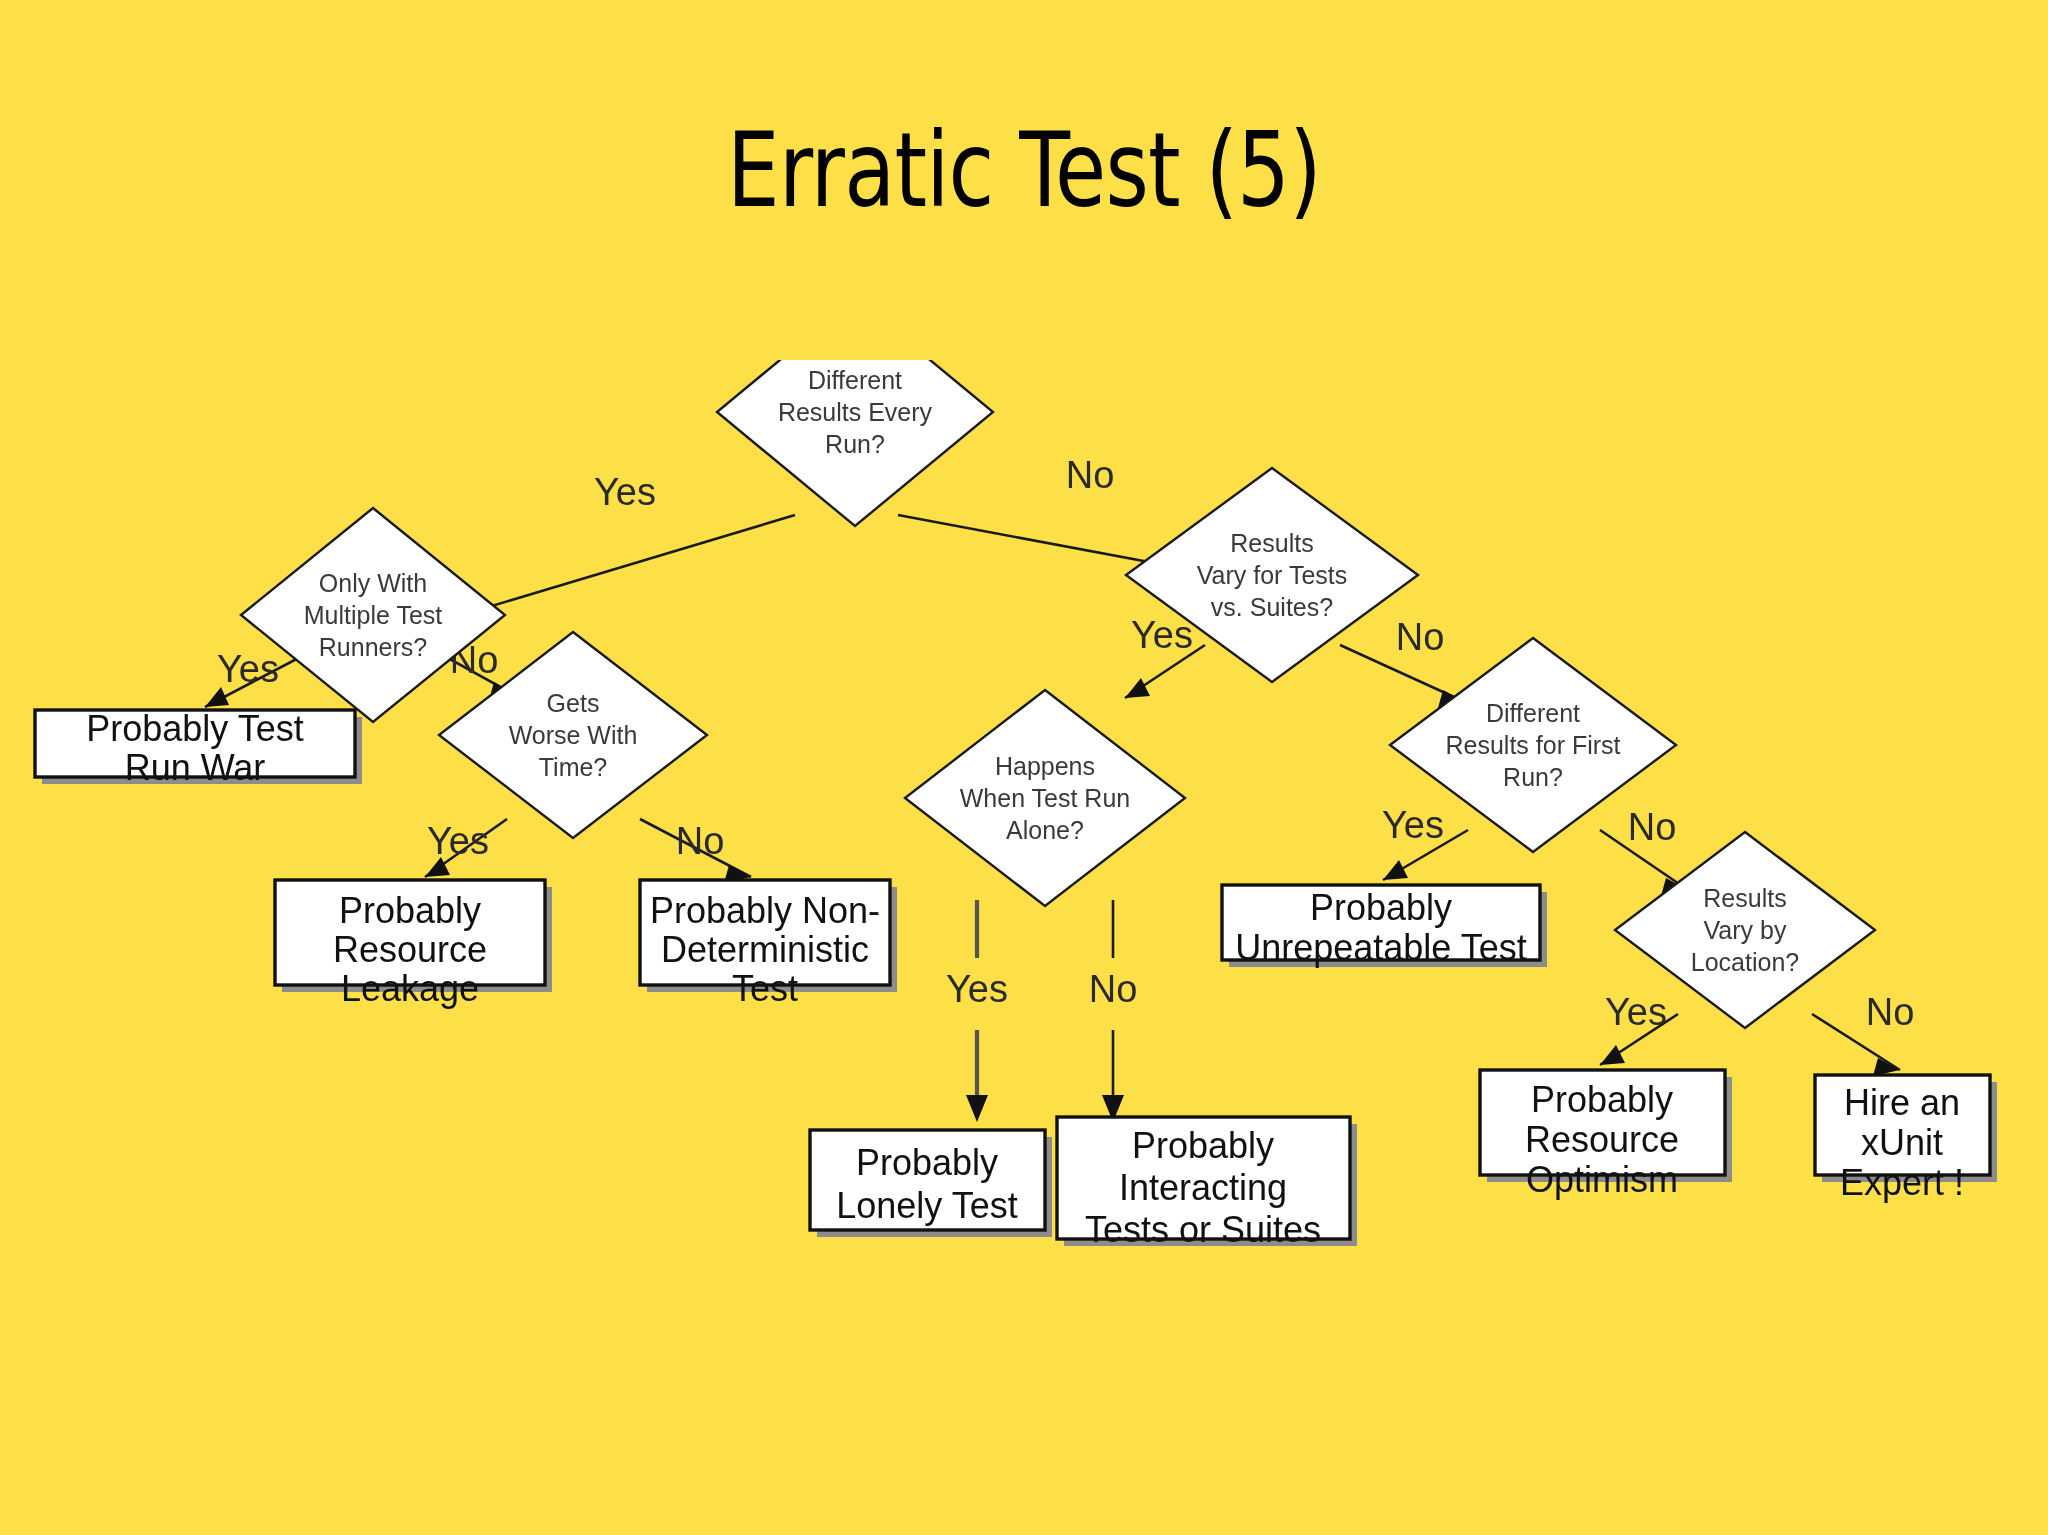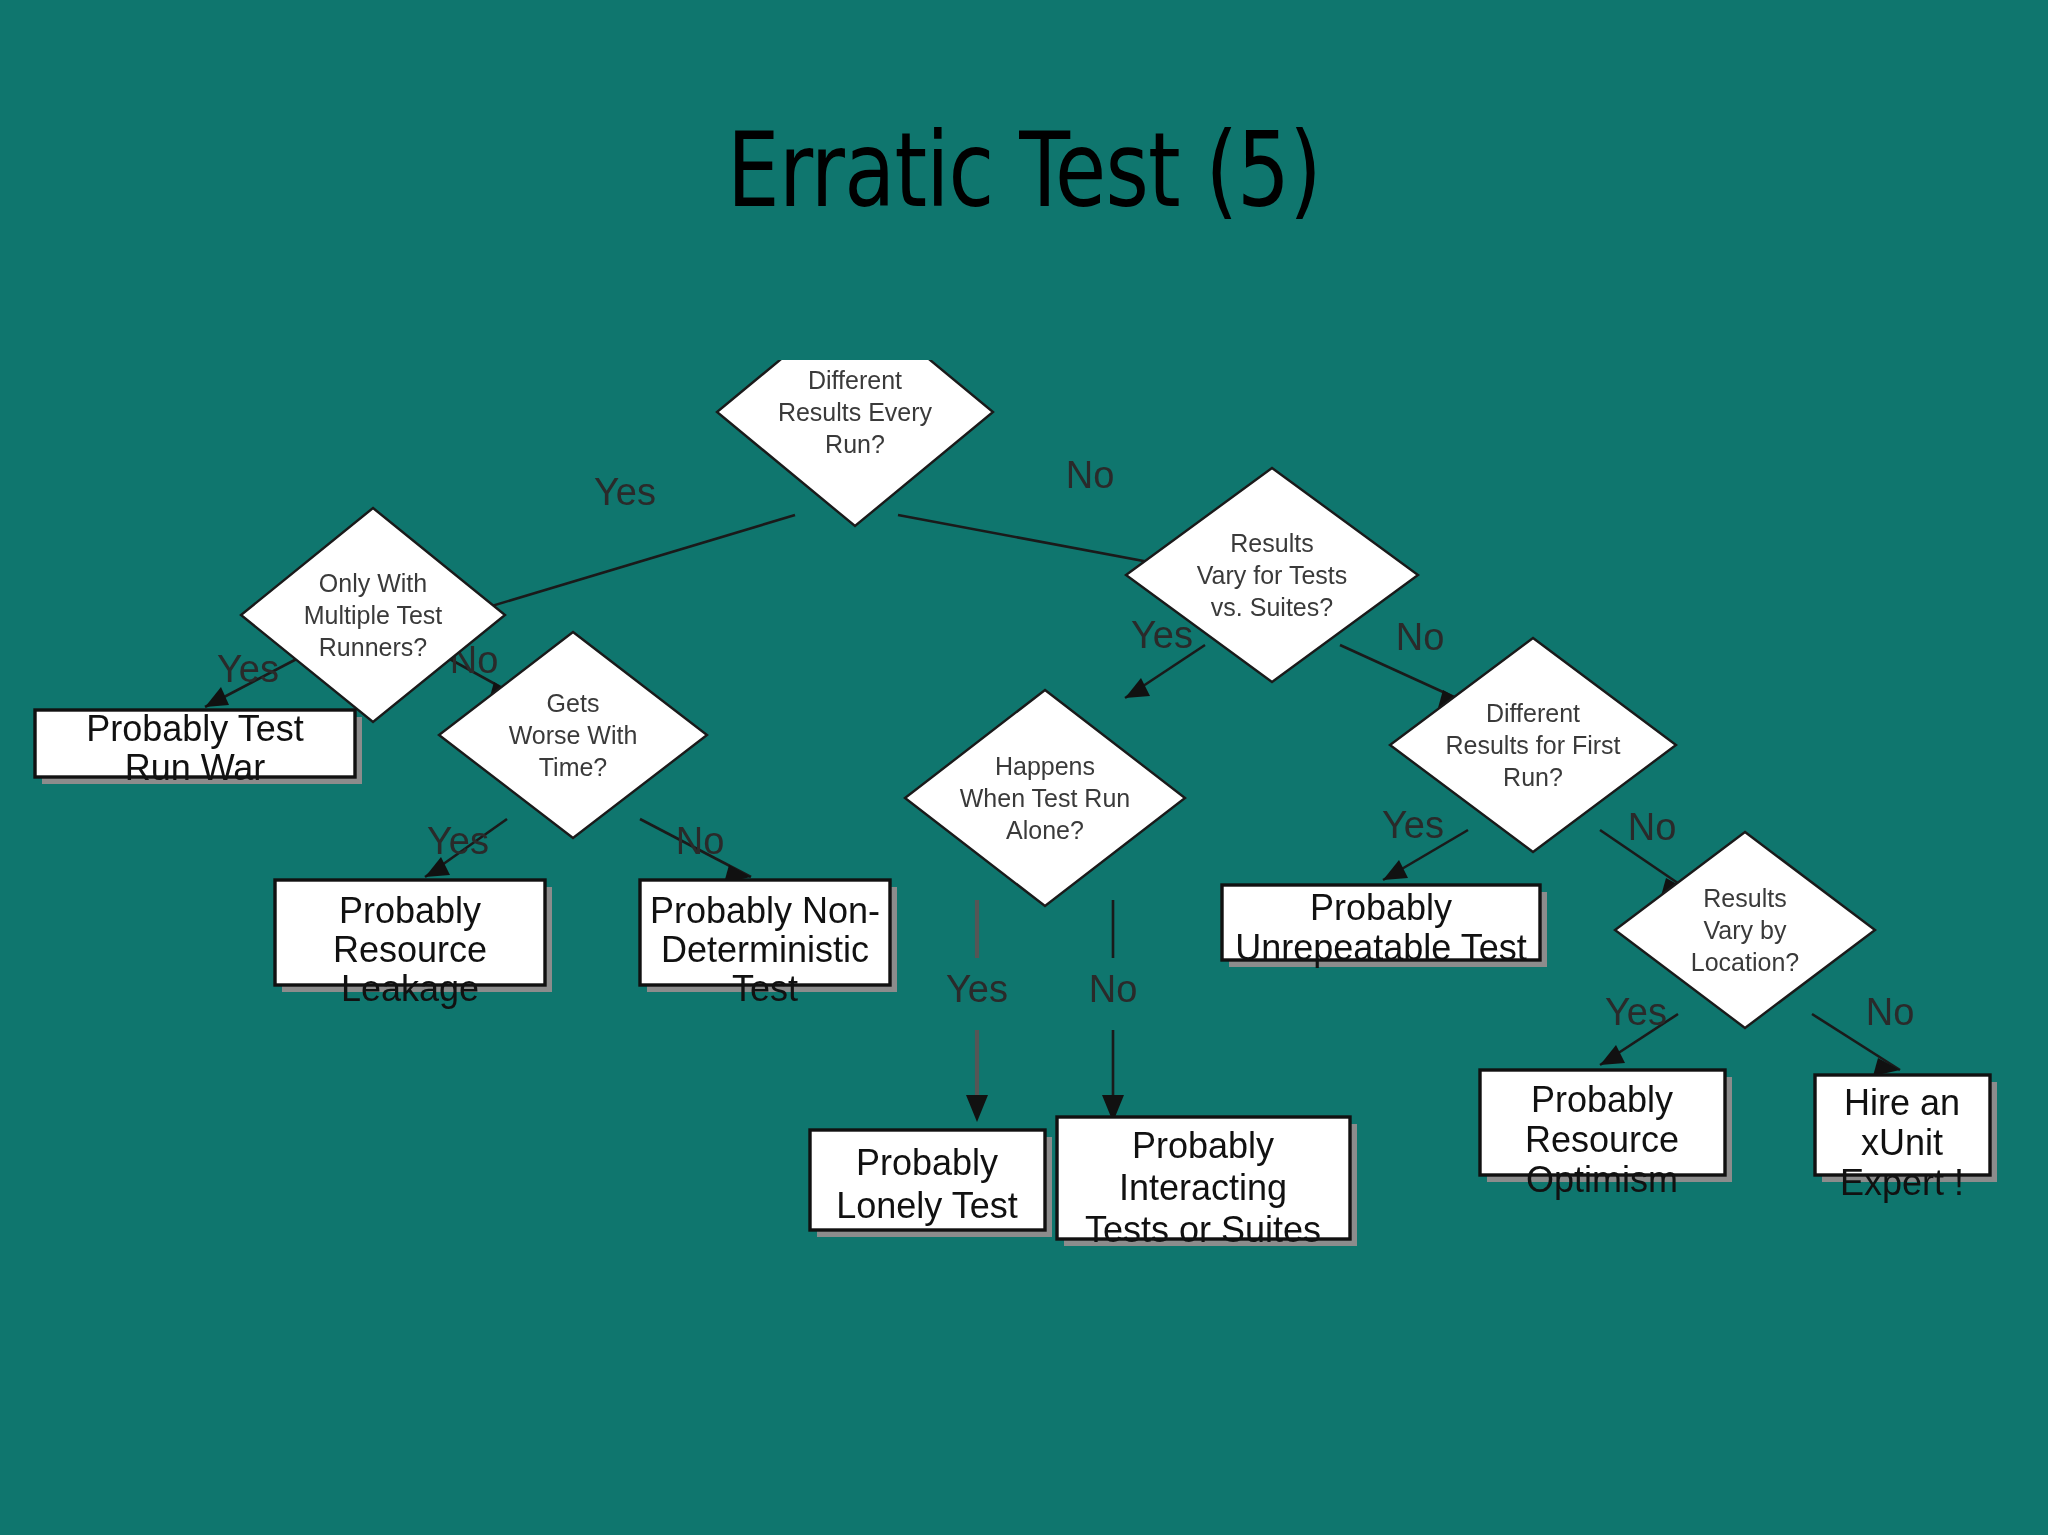--- a/index.html
+++ b/index.html
@@ -10,21 +10,21 @@
   body {
     width: 2048px;
     height: 1535px;
     font-family: "Liberation Sans", sans-serif;
     overflow: hidden;
     position: relative;
   }
   #slide {
     position: absolute;
     inset: 0;
-    background: #0f766e;
+    background: #fde047;
   }
   #slide-title {
     position: absolute;
     top: 118px;
     left: 0;
     width: 2048px;
     text-align: center;
     font-family: "DejaVu Sans", sans-serif;
     font-size: 104px;
     font-weight: 400;

